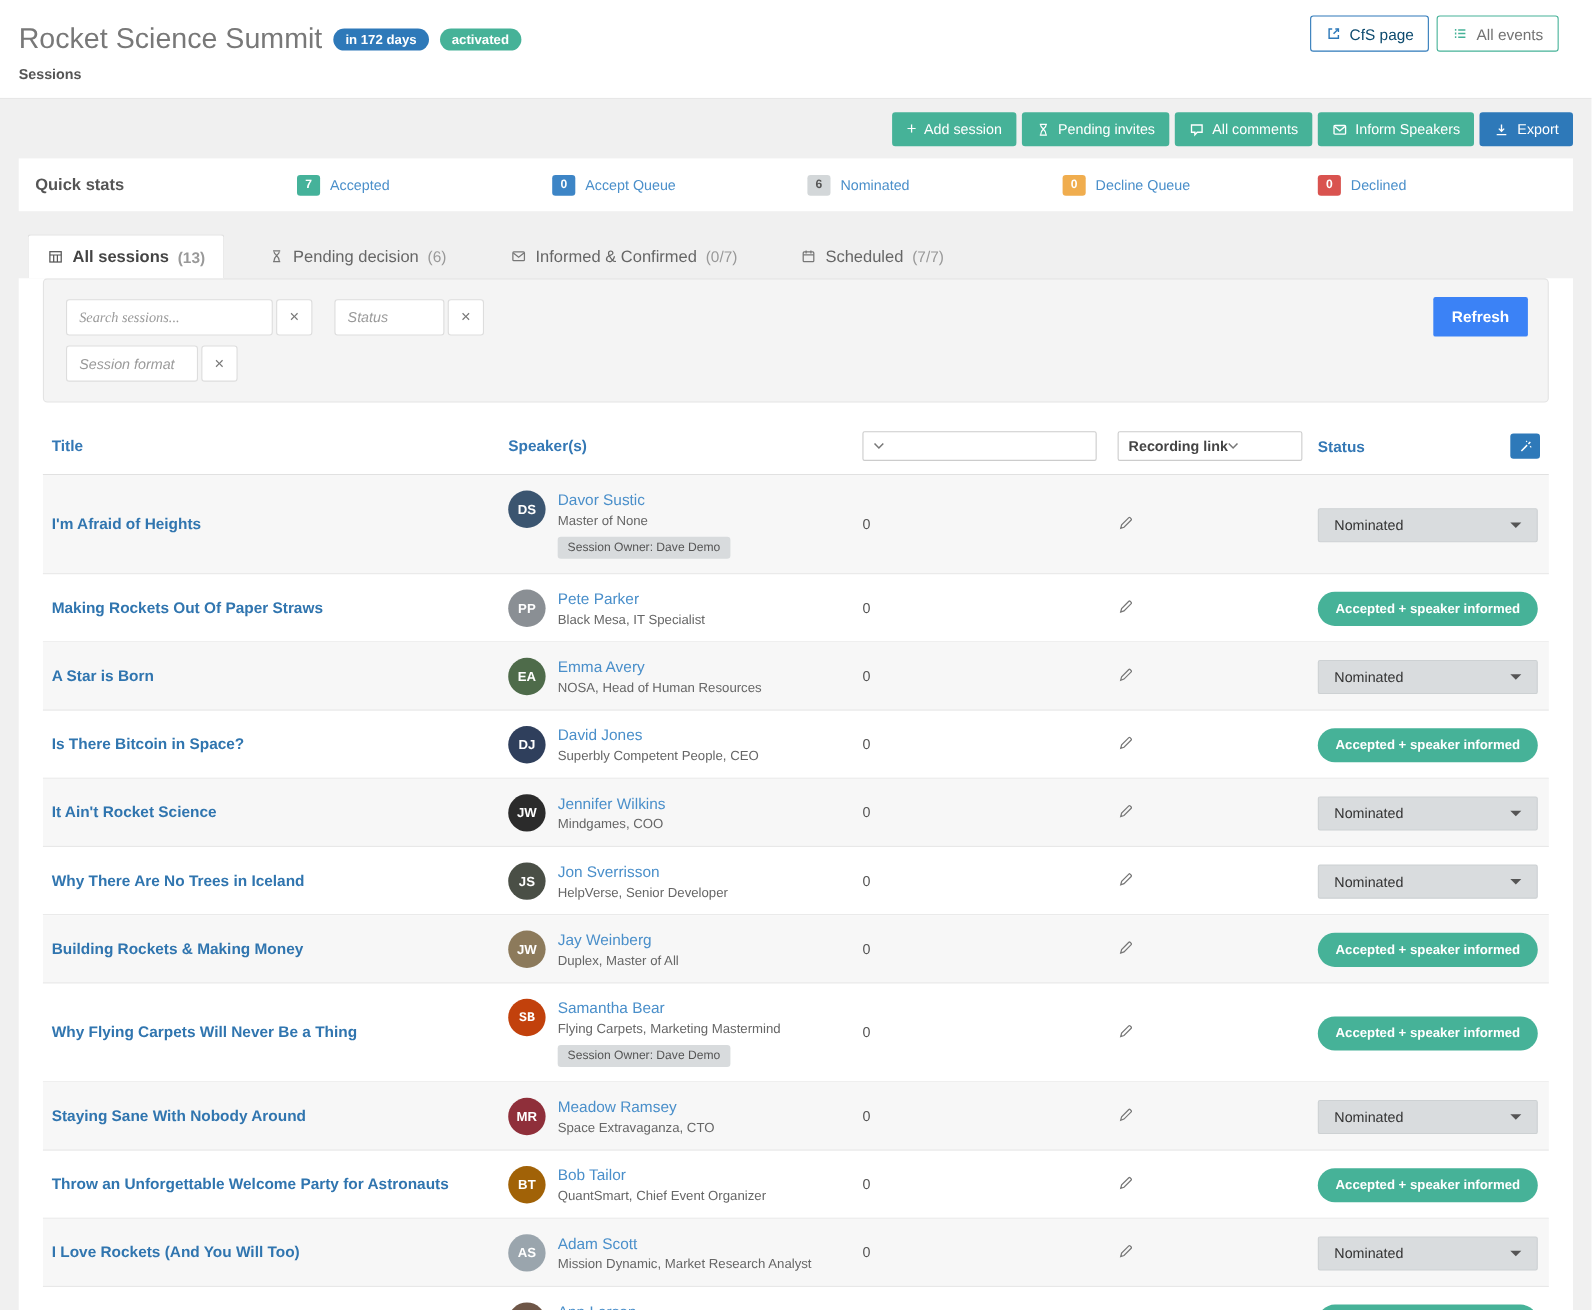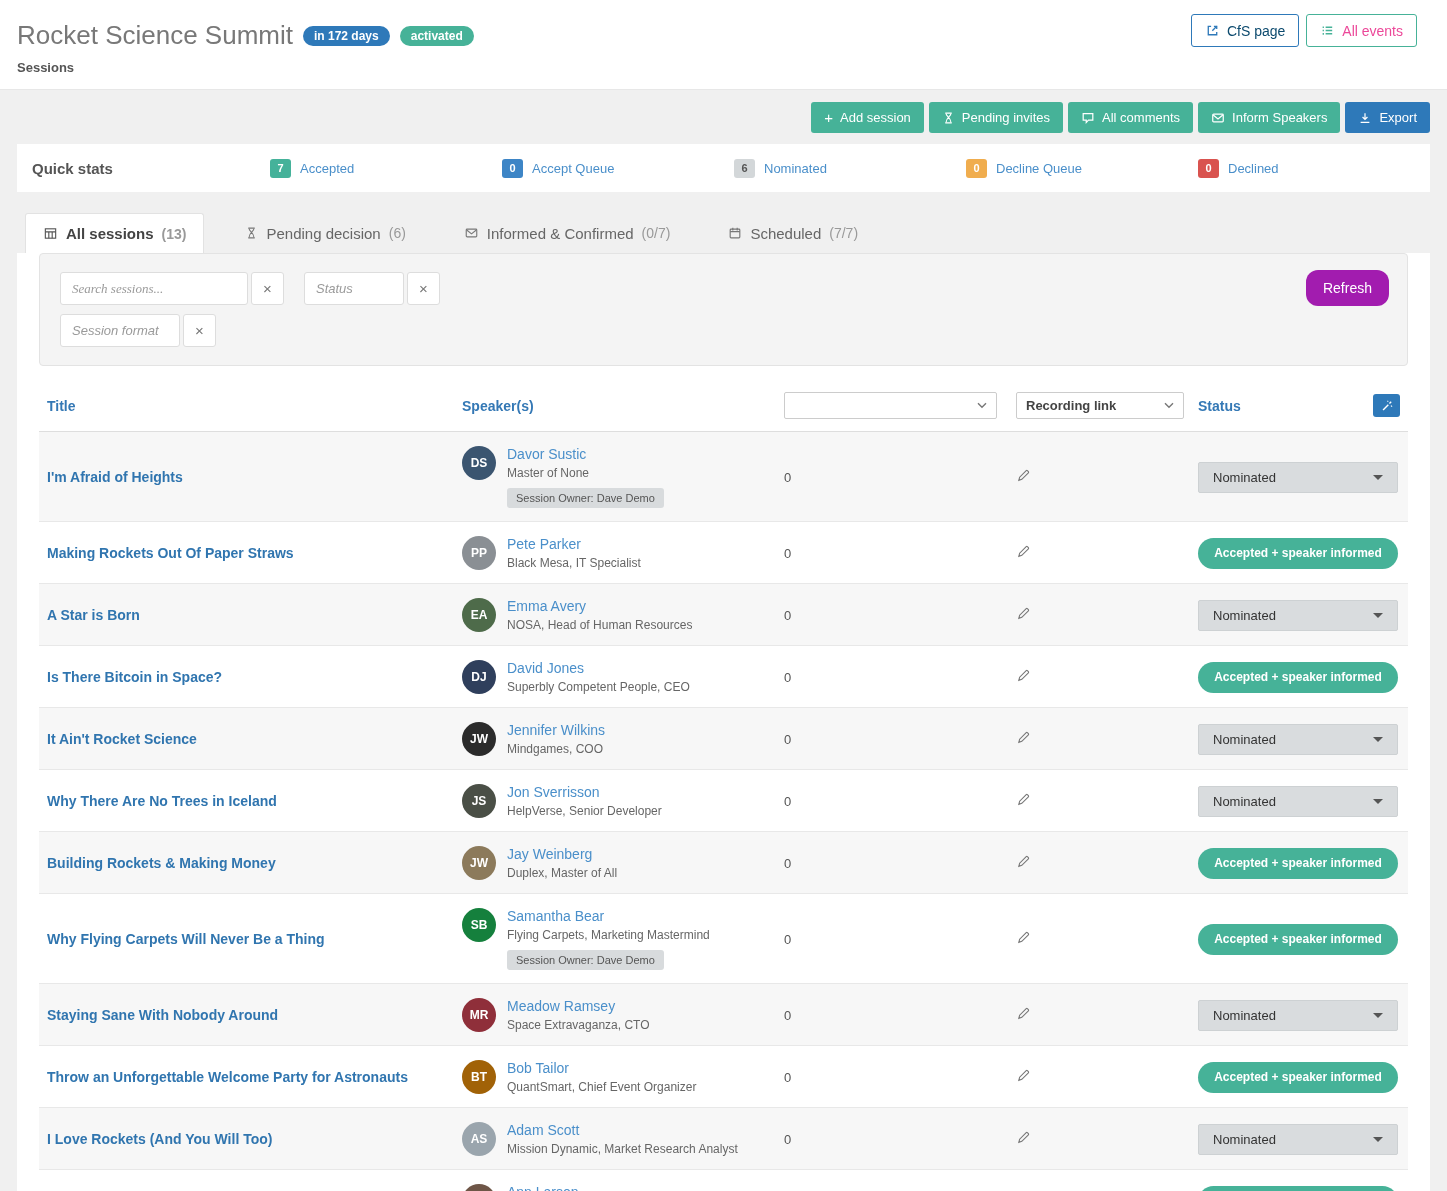--- a/index.html
+++ b/index.html
@@ -12,21 +12,21 @@
   .title-row { display:flex; align-items:center; gap:10px; }
   .event-title { font-size:26px; font-weight:400; color:#787878; }
   .pill { font-size:12px; font-weight:bold; color:#fff; border-radius:11px; padding:4px 11px; line-height:1; }
   .pill.blue { background:#2e79b9; }
   .pill.teal { background:#46b298; }
   .subtitle { font-size:13px; font-weight:bold; color:#555; margin-top:9px; }
   .header-buttons { position:absolute; right:30px; top:14px; display:flex; gap:7px; }
   .outline-btn { display:inline-flex; align-items:center; gap:7px; background:#fff; border-radius:3px;
     font-size:14px; padding:8px 13px; cursor:pointer; line-height:1; }
   .outline-btn.blue { border:1px solid #2e79b9; color:#0c4a6e; }
-  .outline-btn.teal { border:1px solid #46b298; color:#ec4899; }
+  .outline-btn.teal { border:1px solid #46b298; color:#737373; }
   
   .main { background:#f0f0f0; padding:0 17px; min-height:1100px; }
   .toolbar { display:flex; justify-content:flex-end; gap:5px; padding:12px 0 11px; }
   .action-btn { display:inline-flex; align-items:center; gap:7px; border:none; border-radius:3px;
     font-size:13px; color:#fff; background:#46b298; padding:8px 13px; cursor:pointer; line-height:1; font-family:inherit; }
   .action-btn.blue { background:#2e79b9; }
   .action-btn .plus { font-size:15px; font-weight:400; }
   
   .quick-stats { background:#fff; height:48px; display:flex; align-items:center; padding-left:15px; }
   .quick-stats-label { font-size:15px; font-weight:bold; color:#555; width:238px; }
@@ -48,33 +48,33 @@
   .filter-box { margin:0 22px; background:#f4f4f4; border:1px solid #e3e3e3; border-radius:4px;
     padding:18px 20px; position:relative; }
   .filter-row { display:flex; gap:20px; }
   .filter-row + .filter-row { margin-top:9px; }
   .filter-group { display:inline-flex; gap:3px; }
   .filter-input { height:33px; border:1px solid #ddd; border-radius:3px; background:#fff; padding:0 11px;
     font-size:13px; font-style:italic; color:#555; font-family:inherit; }
   .filter-input::placeholder { color:#9a9a9a; font-style:italic; }
   .clear-btn { width:33px; height:33px; background:#fff; border:1px solid #ddd; border-radius:3px;
     color:#777; font-size:15px; cursor:pointer; line-height:1; }
-  .refresh-btn { position:absolute; right:18px; top:16px; background:#a21caf; color:#fff; border:none;
-    border-radius:12px; font-size:14px; padding:10px 17px; cursor:pointer; font-family:inherit; }
+  .refresh-btn { position:absolute; right:18px; top:16px; background:#3b82f6; color:#fff; border:none;
+    border-radius:2px; font-size:14px; padding:10px 17px; cursor:pointer; font-family:inherit;font-weight:bold; }
   
   .session-table { margin:18px 22px 0; }
   .thead { display:flex; align-items:center; padding:8px 8px 12px; border-bottom:1px solid #dedede; }
   .col-title { flex:1 1 auto; min-width:380px; }
   .col-speaker { width:322px; flex:none; }
   .col-comments { width:232px; flex:none; }
   .col-recording { width:182px; flex:none; }
   .col-status { width:202px; flex:none; display:flex; align-items:center; justify-content:space-between; }
   .th-label { font-size:14px; font-weight:bold; color:#3478b5; }
   .hdr-select { height:27px; background:#fff; border:1px solid #ccc; border-radius:2px; display:flex;
-    align-items:center; justify-content:space-between; padding:0 9px; cursor:pointer; }
+    align-items:center; padding:0 9px; cursor:pointer; }
   .hdr-select.empty { width:213px; }
   .hdr-select.recording { width:168px; font-size:13px; font-weight:bold; color:#444; }
   .wand-btn { width:27px; height:23px; background:#2e79b9; border:none; border-radius:3px; cursor:pointer;
     display:inline-flex; align-items:center; justify-content:center; }
   
   .row { display:flex; align-items:center; padding:14px 8px 13px; border-bottom:1px solid #e8e8e8; }
   .row.striped { background:#f7f7f7; }
   .session-title { font-size:14px; font-weight:bold; color:#3075af; cursor:pointer; padding-top:3px; }
   .speaker-cell { display:flex; gap:11px; }
   .avatar { width:34px; height:34px; border-radius:50%; color:#fff; font-size:12px; font-weight:bold;
@@ -517,21 +517,21 @@
       <button class="status-accepted">Accepted + speaker informed</button>
     </div>
   </div>
 
   <div class="row">
     <div class="col-title">
       <span class="session-title">Why Flying Carpets Will Never Be a Thing</span>
     </div>
     <div class="col-speaker">
       <div class="speaker-cell">
-        <span class="avatar" style="background: #15803d;">SB</span>
+        <span class="avatar" style="background: #c2410c; font-family: Liberation Mono, monospace;">SB</span>
         <span>
           <div class="speaker-name">Samantha Bear</div>
           <div class="speaker-role">Flying Carpets, Marketing Mastermind</div>
           <span class="owner-badge">Session Owner: Dave Demo</span>
         </span>
       </div>
     </div>
     <div class="col-comments">
       <span class="comment-count">0</span>
     </div>

